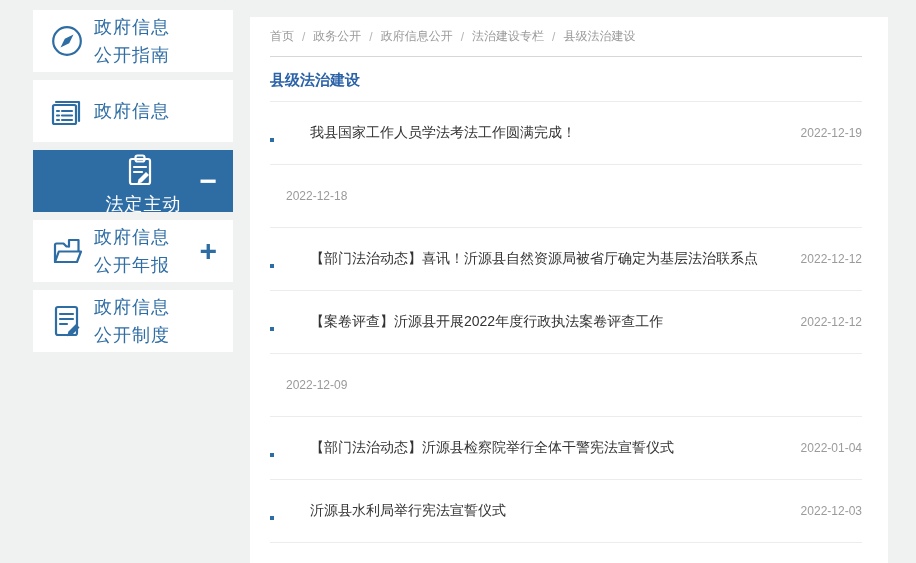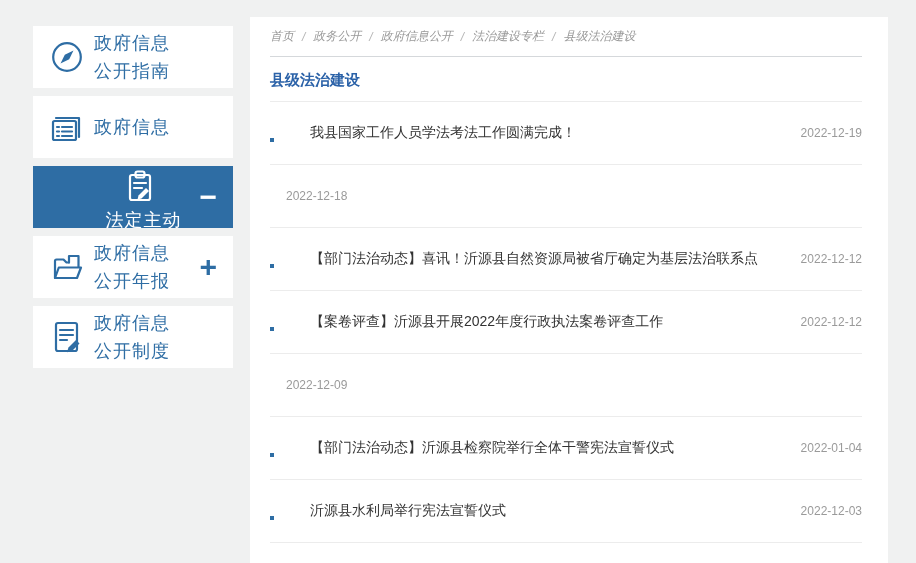--- a/index.html
+++ b/index.html
@@ -1,37 +1,37 @@
 <!DOCTYPE html>
 <html><head>
 <meta charset="utf-8">
 <style>
   * { margin:0; padding:0; box-sizing:border-box; }
   html,body { width:916px; height:563px; }
   body { font-family:"Liberation Sans","DejaVu Sans",sans-serif; background:#f0f1f1; position:relative; overflow:hidden; }
 
   
-  .sidebar { position:absolute; left:33px; top:26px; width:200px; }
+  .sidebar { position:absolute; left:33px; top:10px; width:200px; }
   .side-item { position:relative; height:62px; margin-bottom:8px; background:#ffffff;
                display:flex; align-items:center; padding-left:14px; color:#2e6da4; cursor:pointer; }
   .side-item.active { background:#2e6da4; color:#ffffff;flex-direction:column; }
   .side-icon { width:40px; height:40px; flex:0 0 40px; display:flex; align-items:center; justify-content:center; }
   .side-icon svg { width:38px; height:38px; }
   .side-label { margin-left:7px; font-size:18px; line-height:28px; letter-spacing:1px; }
   .side-item.active .side-label { color:#fff; }
   .expand-sign { position:absolute; right:16px; top:50%; transform:translateY(-50%);
                  font-size:30px; font-weight:bold; line-height:1; }
   .side-item.active .expand-sign { color:#fff; }
 
   
   .main-panel { position:absolute; left:250px; top:17px; width:638px; height:546px;
                 background:#ffffff; padding:0 26px 0 20px; }
   .bc-row { height:40px; display:flex; align-items:center; border-bottom:1px solid #d5d8db;
             font-size:12px; color:#999999; }
-  .bc-item { display:flex; align-items:center;font-style:italic; }
+  .bc-item { display:flex; align-items:center; }
   .bc-link { color:#999999; cursor:pointer; }
   .bc-sep { color:#b5b5b5; margin:0 8px; }
   .bc-item:last-of-type .bc-sep { display:none; }
 
   .title-row { height:45px; line-height:45px; border-bottom:1px solid #ececec; }
   .page-title { font-size:15px; font-weight:bold; color:#2b62a8; }
 
   .article-row { height:63px; border-bottom:1px solid #ececec; display:flex;
                  align-items:center; justify-content:space-between; cursor:pointer; }
   .article-left { display:flex; align-items:flex-end; min-width:0;gap:23px; }

